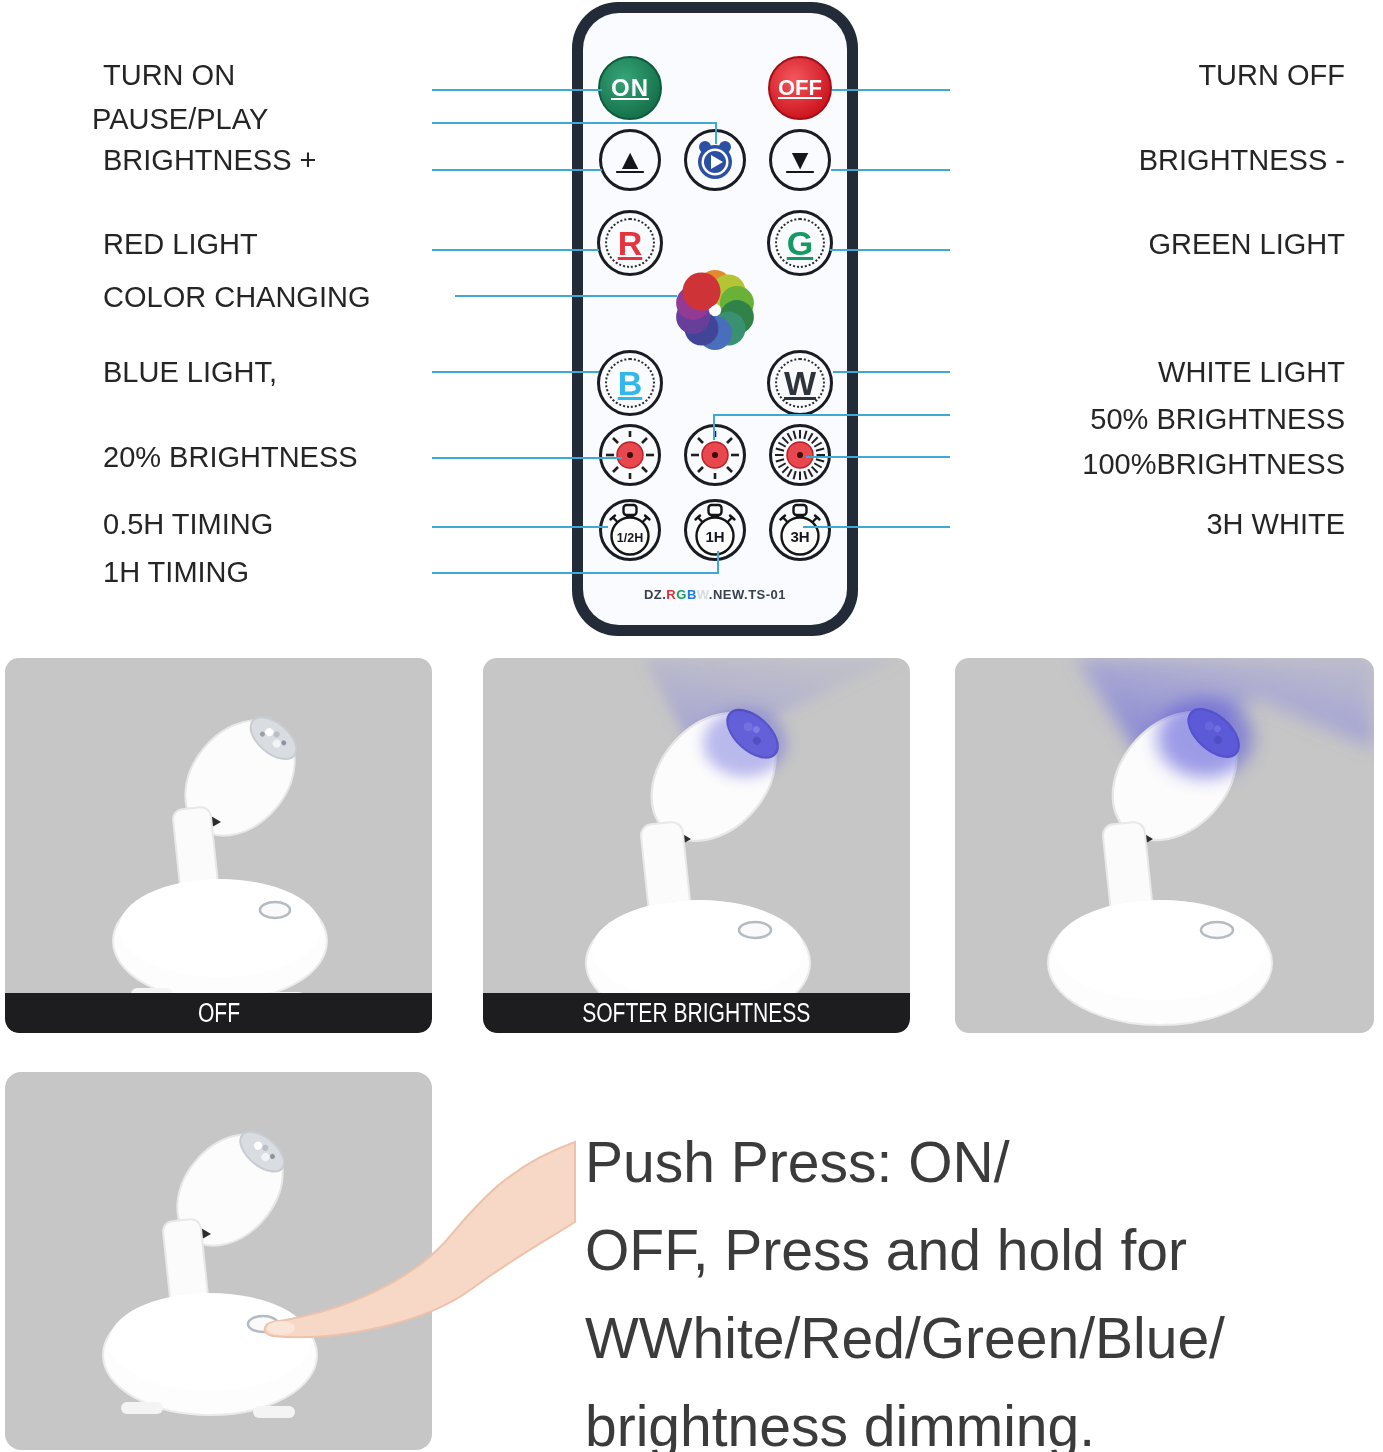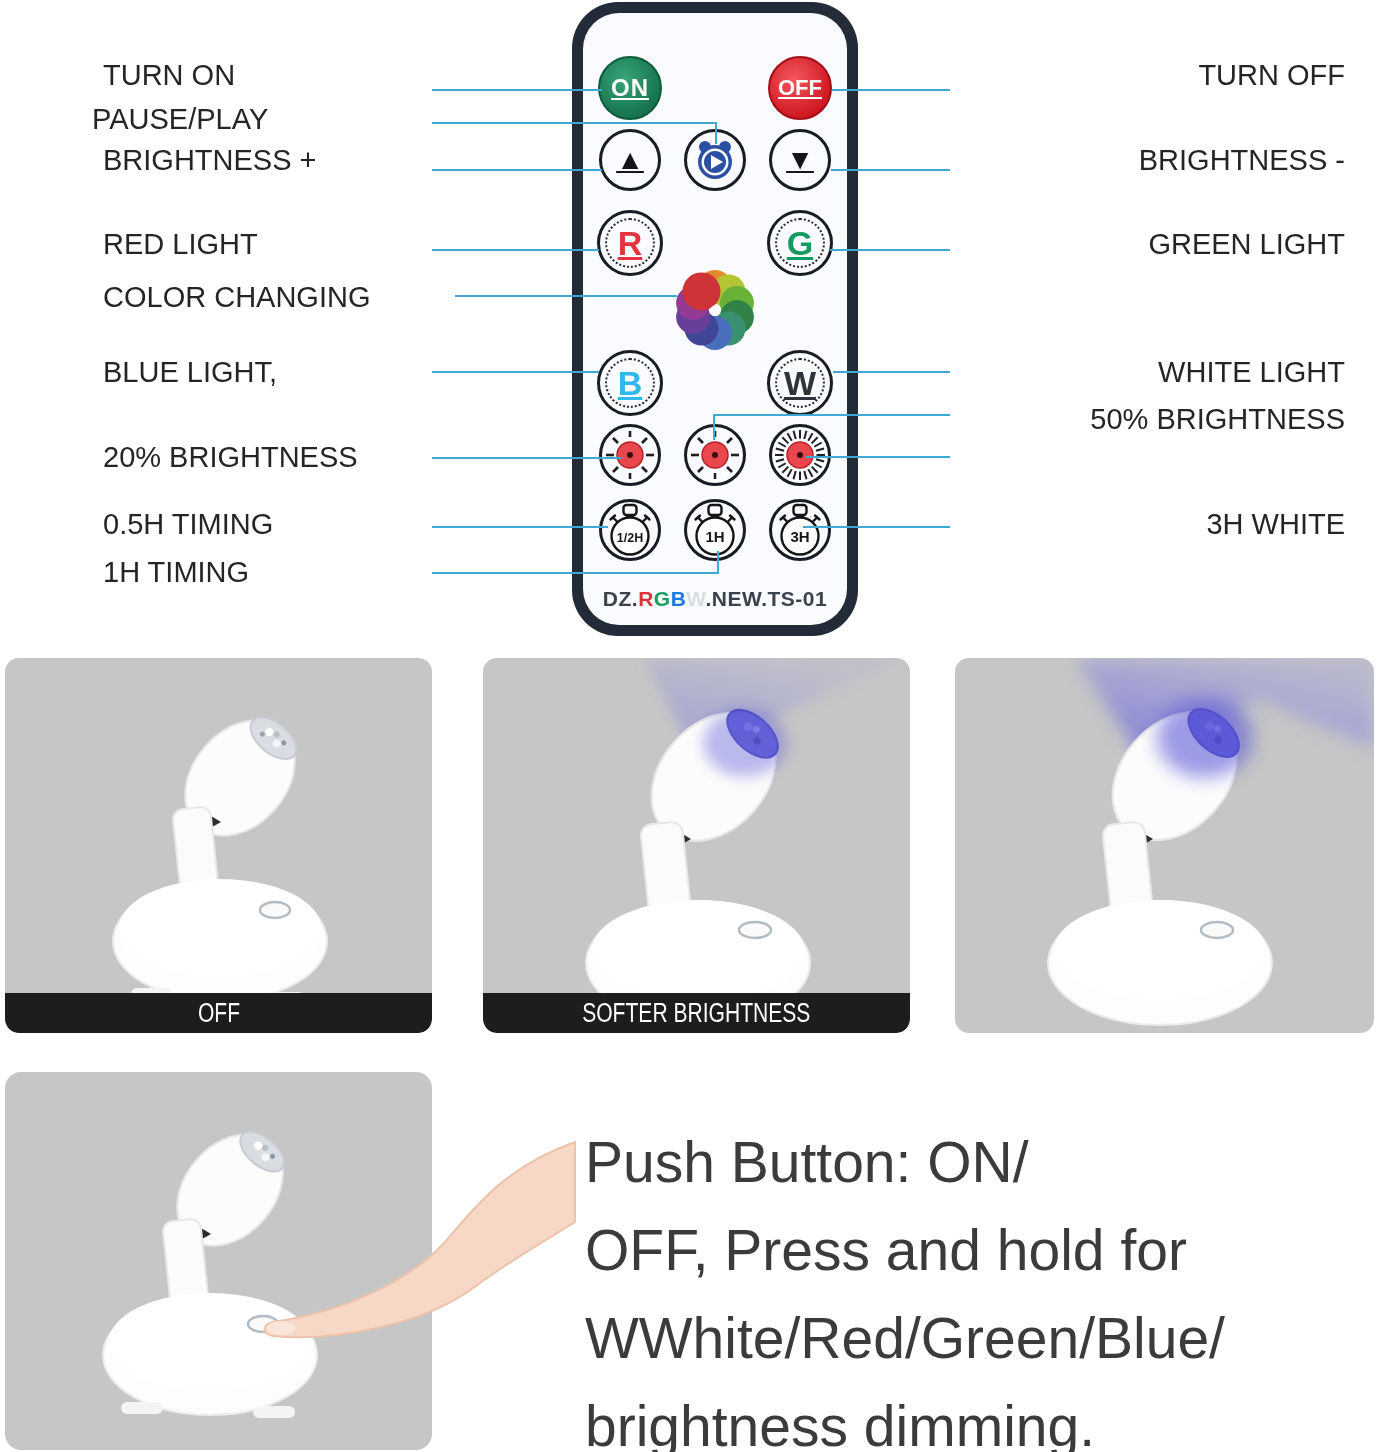--- a/index.html
+++ b/index.html
@@ -17,21 +17,21 @@
   .btn{position:absolute;border-radius:50%;display:flex;align-items:center;justify-content:center;box-sizing:border-box;text-decoration:underline;}
   .btn-on{left:26px;top:54px;width:64px;height:64px;color:#fff;font-weight:bold;font-size:24px;
           background:radial-gradient(circle at 40% 35%,#37a578,#15714b 75%);border:2px solid #0d5c3d;letter-spacing:1px;}
   .btn-off{left:196px;top:54px;width:64px;height:64px;color:#fff;font-weight:bold;font-size:22px;
           background:radial-gradient(circle at 40% 35%,#f4575d,#cd151f 75%);border:2px solid #a30f17;}
   .btn-ring{border:3px solid #191c22;background:transparent;}
   .btn-arrow{width:62px;height:62px;top:127px;font-size:28px;color:#14161b;}
   .btn-letter{width:66px;height:66px;top:208px;font-size:34px;font-weight:bold;}
   .btn-letter:before{content:"";position:absolute;left:5px;top:5px;right:5px;bottom:5px;border:2px dotted #2b2b2b;border-radius:50%;}
   .btn-icon{width:62px;height:62px;}
-  .remote-model{position:absolute;left:0;top:585px;width:100%;text-align:center;font-size:21px;font-weight:bold;color:#39424d;letter-spacing:.5px;}
+  .remote-model{position:absolute;left:0;top:585px;width:100%;text-align:center;font-size:13px;font-weight:bold;color:#39424d;letter-spacing:.5px;}
   .remote-model .mr{color:#e03238;} .remote-model .mg{color:#14a05e;} .remote-model .mb{color:#1e7ae0;} .remote-model .mw{color:#d9dde2;}
   
   .panel{position:absolute;background:#c6c6c6;border-radius:14px;overflow:hidden;}
   .panel.of{overflow:visible;}
   .caption{position:absolute;left:0;right:0;bottom:0;height:40px;background:#1d1d1f;border-radius:0 0 14px 14px;
            display:flex;align-items:center;justify-content:center;}
   .caption span{color:#ffffff;font-size:27px;font-weight:500;transform:scaleX(.78);white-space:nowrap;}
   
   .push-text{position:absolute;left:585px;top:1118px;font-size:57px;line-height:88px;color:#3b3b3b;white-space:nowrap;}
 </style>
@@ -48,20 +48,21 @@
   <div class="lab" style="left:103px;top:355px">BLUE LIGHT,</div>
   <div class="lab" style="left:103px;top:440px">20% BRIGHTNESS</div>
   <div class="lab" style="left:103px;top:507px">0.5H TIMING</div>
   <div class="lab" style="left:103px;top:555px">1H TIMING</div>
 
   <div class="lab right" style="right:38px;top:58px">TURN OFF</div>
   <div class="lab right" style="right:38px;top:143px">BRIGHTNESS -</div>
   <div class="lab right" style="right:38px;top:227px">GREEN LIGHT</div>
   <div class="lab right" style="right:38px;top:355px">WHITE LIGHT</div>
   <div class="lab right" style="right:38px;top:402px">50% BRIGHTNESS</div>
+  <div class="lab right" style="right:38px;top:447px">100%BRIGHTNESS</div>
   <div class="lab right" style="right:38px;top:507px">3H WHITE</div>
 
   <div class="remote">
     <div class="remote-face"></div>
 
     <div class="btn btn-on">ON</div>
     <div class="btn btn-off">OFF</div>
 
     <div class="btn btn-ring btn-arrow" style="left:27px">
       <span>▲</span>
@@ -336,19 +337,19 @@
       <ellipse cx="205" cy="270" rx="101" ry="49" fill="#ffffff"></ellipse>
       <ellipse cx="258" cy="252" rx="15" ry="8" fill="#fafafa" stroke="#b4bcc3" stroke-width="2.5"></ellipse>
       <rect x="116" y="330" width="42" height="12" rx="6" fill="#f4f4f4"></rect>
       <rect x="248" y="334" width="42" height="12" rx="6" fill="#f4f4f4"></rect>
       <path d="M570,70 C500,95 470,135 440,170 C410,203 350,238 268,250 C258,252 256,262 268,264 C330,270 420,252 468,216 C510,185 555,160 570,150 Z" fill="#f7d8c6" stroke="#edc2aa" stroke-width="2"></path>
       <ellipse cx="276" cy="256" rx="14" ry="7" fill="#fbe7d9" opacity="0.9"></ellipse>
     </svg>
   </div>
 
   <div class="push-text">
-    <div>Push Button: ON/</div>
+    <div>Push Press: ON/</div>
     <div>OFF, Press and hold for</div>
     <div>WWhite/Red/Green/Blue/</div>
     <div>brightness dimming.</div>
   </div>
 
 </div>
 
 </body></html>

